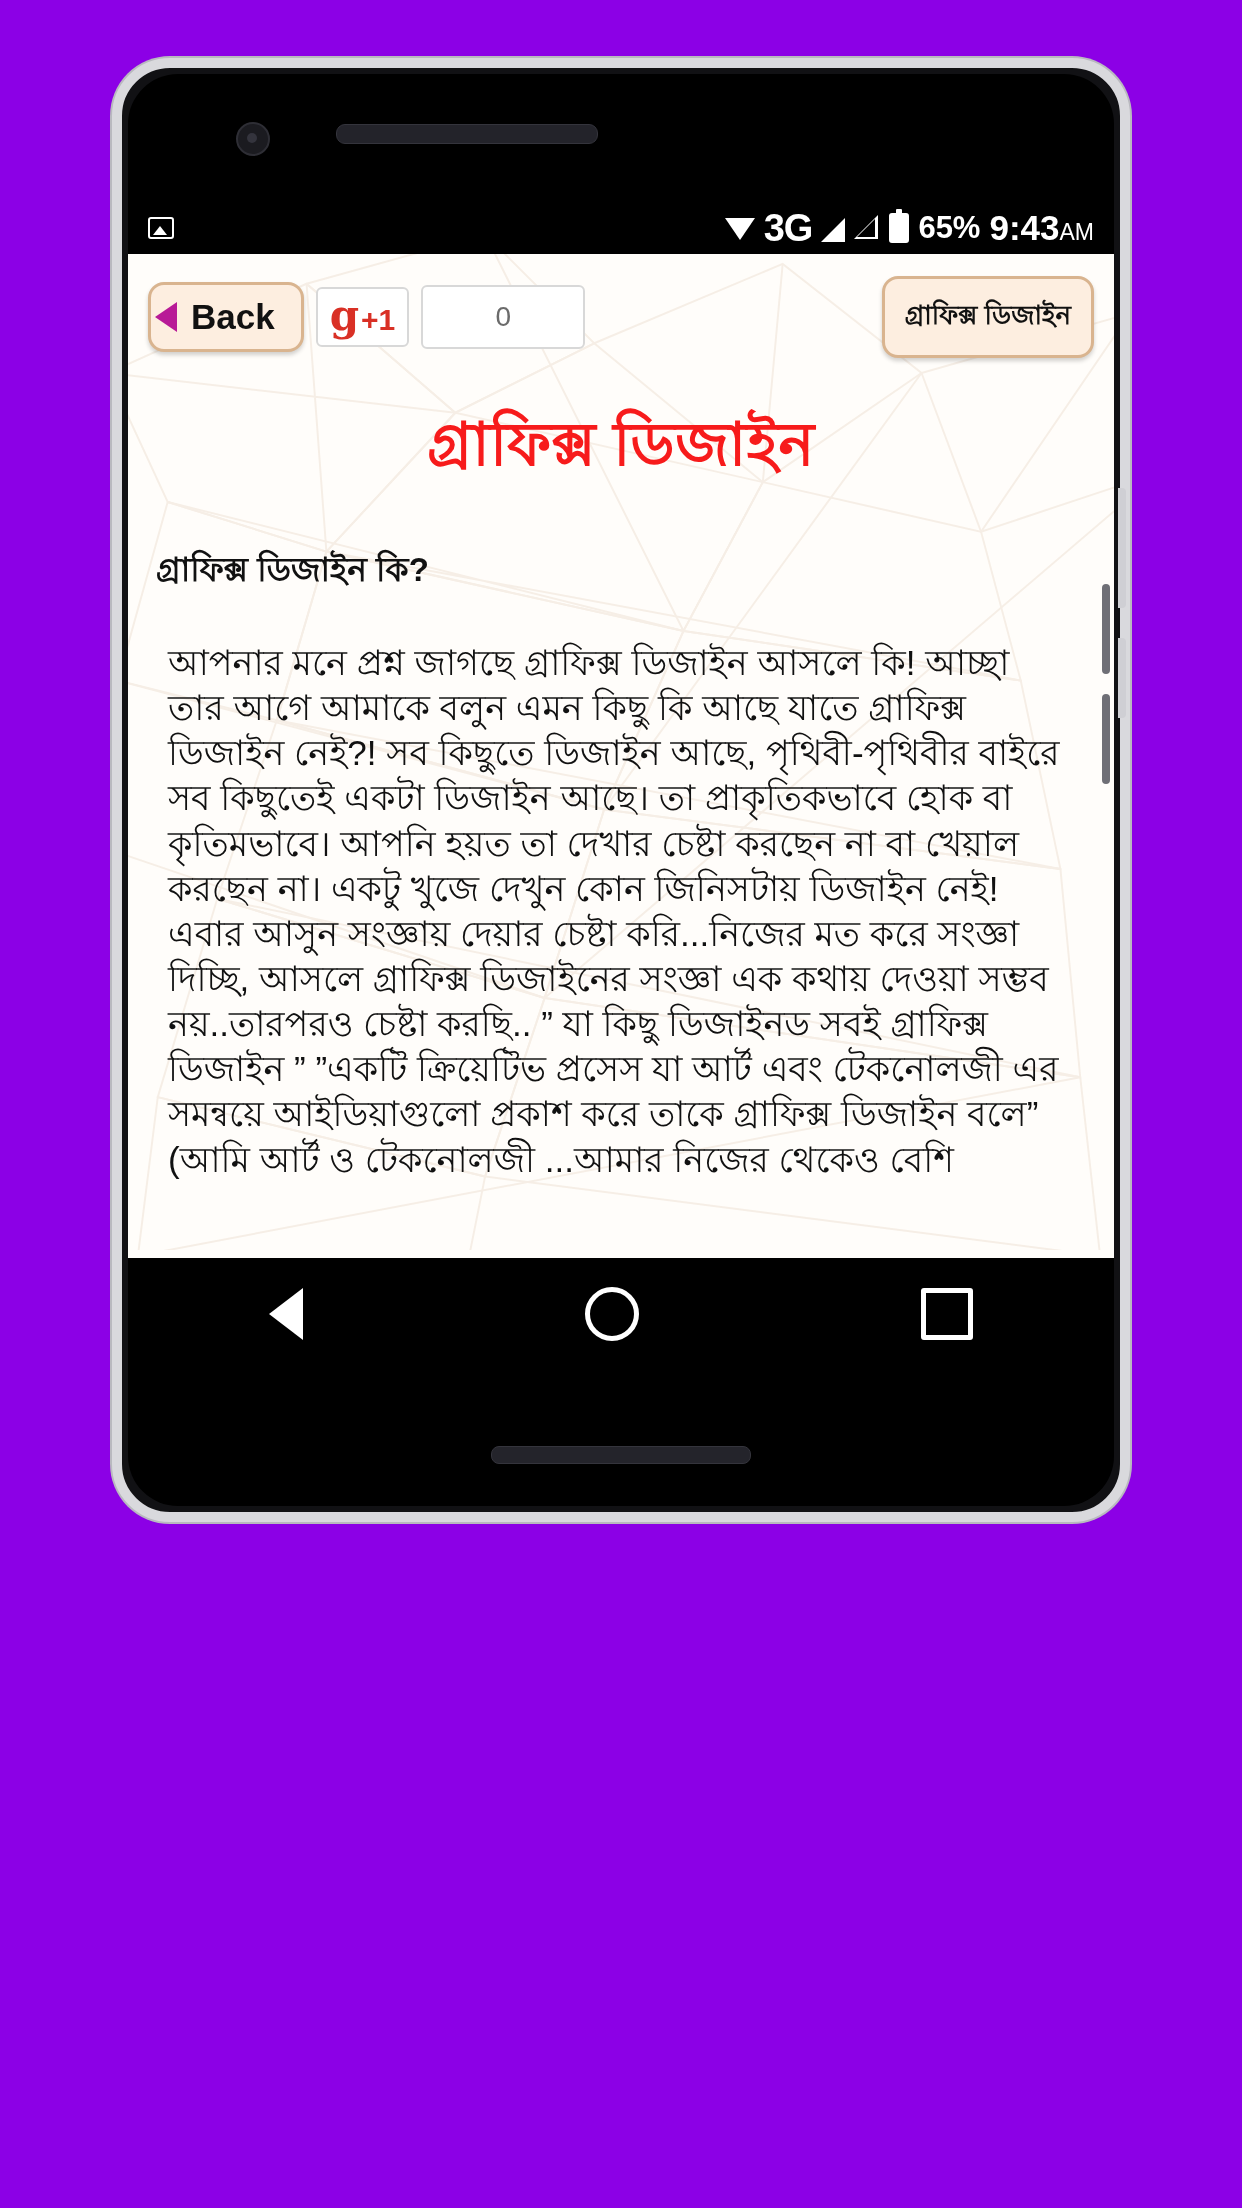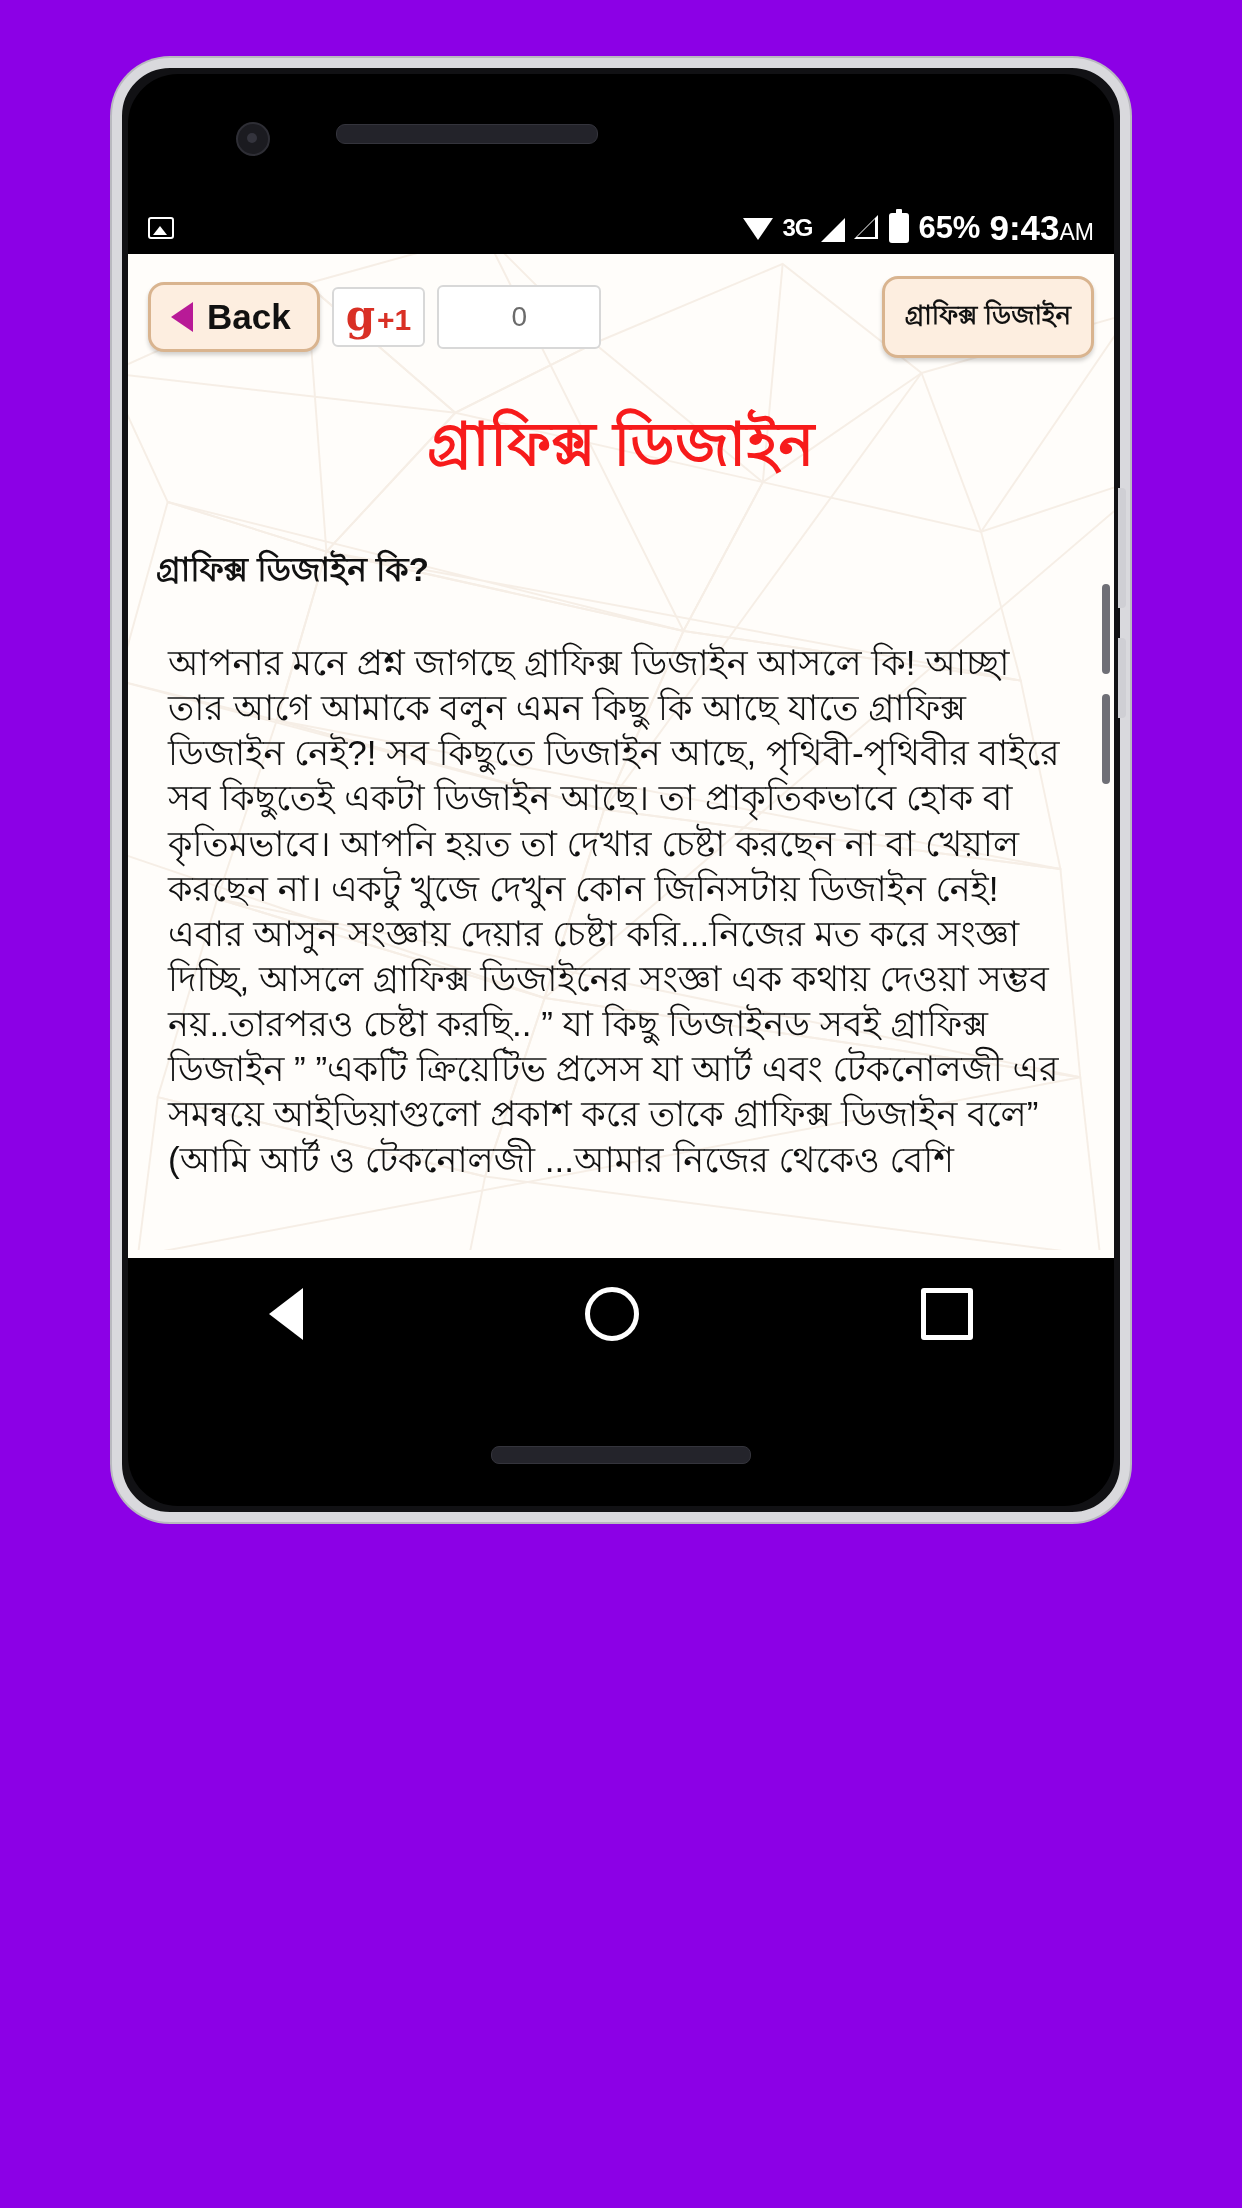--- a/index.html
+++ b/index.html
@@ -108,21 +108,21 @@
     border-bottom: 9px solid #fff;
   }
   .wifi-diamond {
     width: 0; height: 0;
     border-left: 15px solid transparent;
     border-right: 15px solid transparent;
     border-top: 22px solid #fff;
     position: relative;
     top: 1px;
   }
-  .net-3g { font-size: 24px; font-weight: 700; letter-spacing: -1px; }
+  .net-3g { font-size: 38px; font-weight: 700; letter-spacing: -1px; }
   .sig-filled {
     width: 0; height: 0;
     border-left: 24px solid transparent;
     border-bottom: 24px solid #fff;
     position: relative;
     top: 2px;
   }
   .sig-empty-wrap {
     width: 26px; height: 26px;
     position: relative;
@@ -184,21 +184,21 @@
     padding: 22px 20px 6px 20px;
     gap: 12px;
   }
   .btn-back {
     display: flex;
     align-items: center;
     gap: 14px;
     background: #fdeee0;
     border: 3px solid #d9b48f;
     border-radius: 16px;
-    padding: 12px 26px 12px 20px;
+    padding: 12px 26px 12px 4px;
     box-shadow: 0 3px 4px rgba(0,0,0,0.18);
   }
   .tri-left {
     width: 0; height: 0;
     border-top: 15px solid transparent;
     border-bottom: 15px solid transparent;
     border-right: 22px solid #b81a97;
   }
   .btn-back .lbl {
     font-size: 35px;

